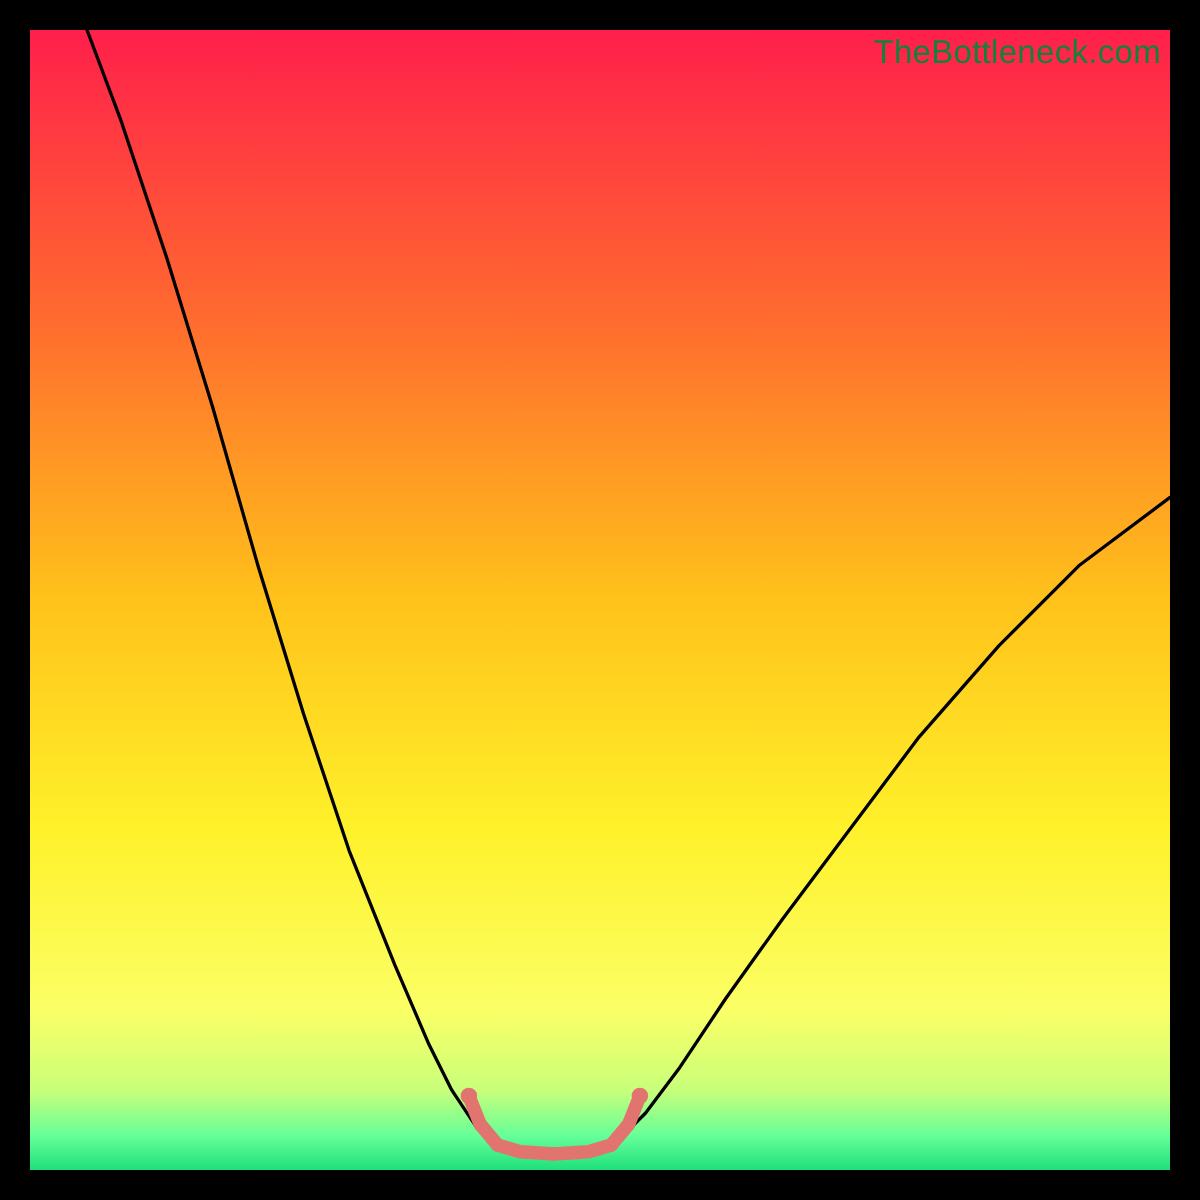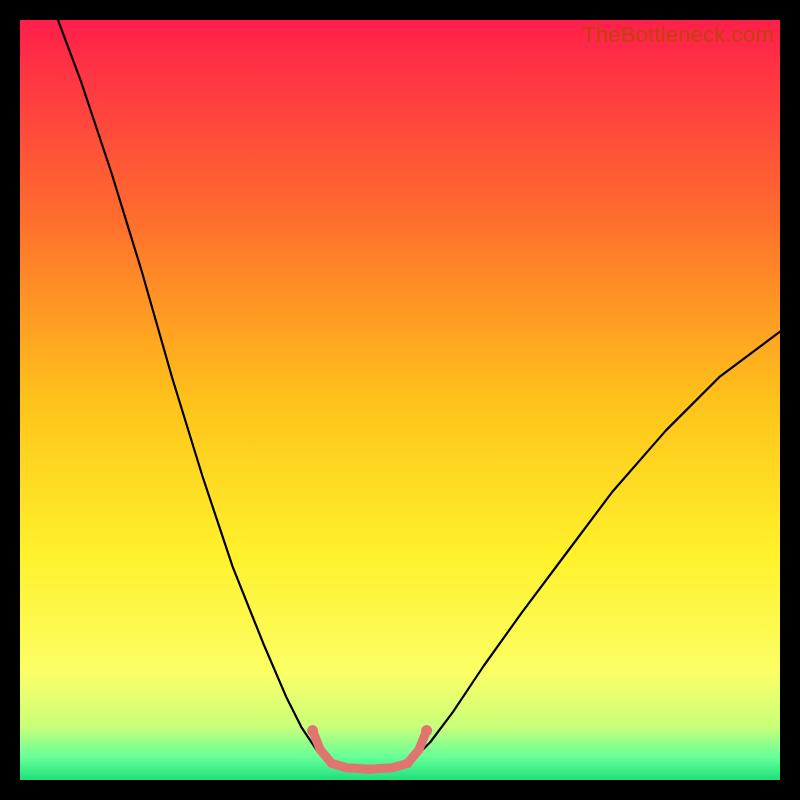--- a/index.html
+++ b/index.html
@@ -23,21 +23,21 @@
     position: absolute;
     left: 0;
     top: 0;
     width: 760px;
     height: 760px;
   }
   .watermark {
     position: absolute;
     top: 2px;
     right: 6px;
-    color: #c2410c;
+    color: #15803d;
     font-size: 22px;
     letter-spacing: 0.2px;
     user-select: none;
   }
 </style>
 </head>
 <body>
 
 <div class="frame">
   <svg class="plot" viewBox="0 0 760 760" preserveAspectRatio="none">

